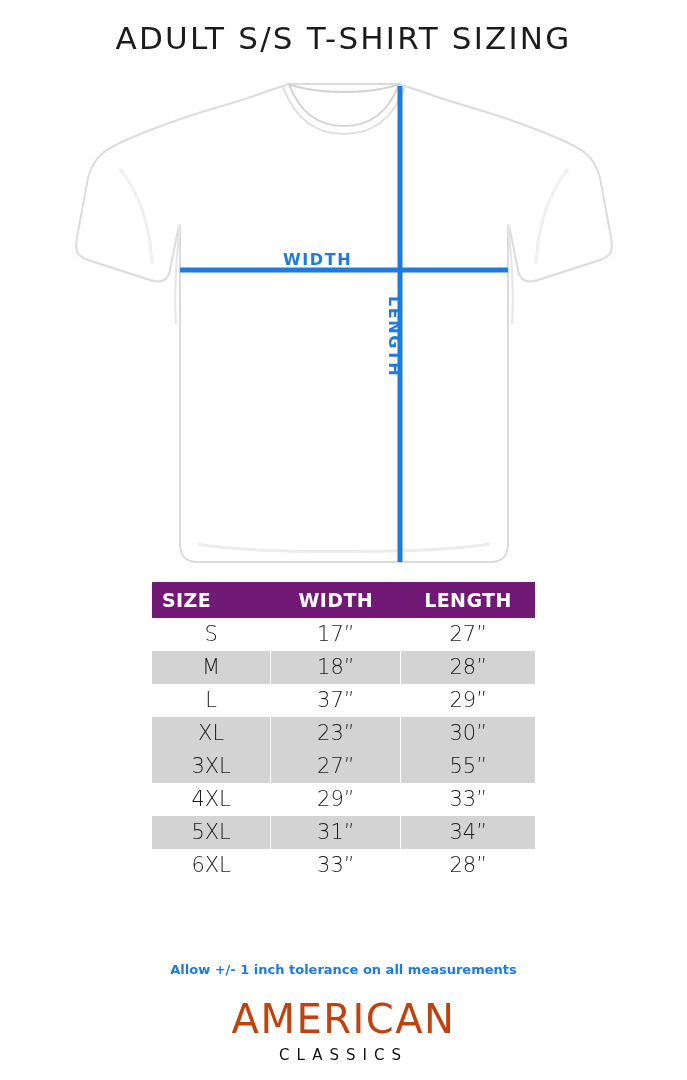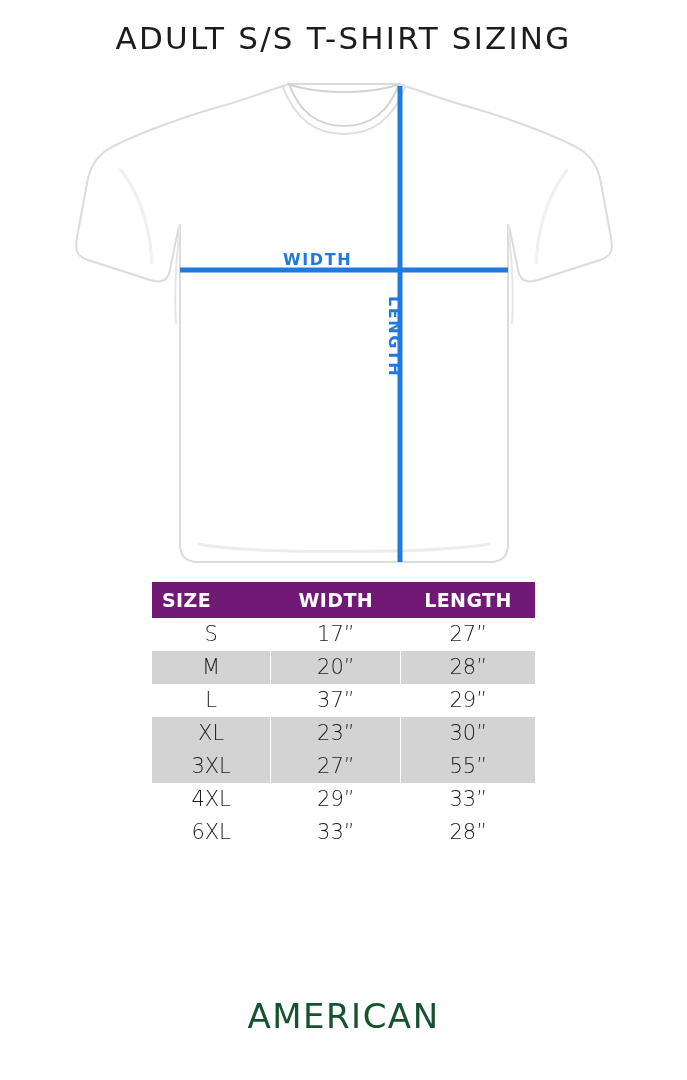--- a/index.html
+++ b/index.html
@@ -114,23 +114,23 @@
 
   
   .brand {
     position: absolute;
     top: 996px;
     left: 0;
     width: 687px;
     text-align: center;
   }
   .brand-main {
-    font-size: 34px;
+    font-size: 40px;
     letter-spacing: 1.5px;
-    color: #14532d;
+    color: #c2410c;
     font-weight: 400;
     font-family: "DejaVu Sans", sans-serif;
   }
   .brand-sub {
     margin-top: 4px;
     font-size: 15px;
     letter-spacing: 7px;
     color: #111111;
     font-family: "DejaVu Sans", sans-serif;
   }
@@ -202,21 +202,21 @@
         </tr>
       </thead>
       <tbody>
         <tr class="row-odd">
           <td>S</td>
           <td>17”</td>
           <td>27”</td>
         </tr>
         <tr class="row-even">
           <td>M</td>
-          <td>20”</td>
+          <td>18”</td>
           <td>28”</td>
         </tr>
         <tr class="row-odd">
           <td>L</td>
           <td>37”</td>
           <td>29”</td>
         </tr>
         <tr class="row-even">
           <td>XL</td>
           <td>23”</td>
@@ -225,27 +225,34 @@
         <tr class="row-even">
           <td>3XL</td>
           <td>27”</td>
           <td>55”</td>
         </tr>
         <tr class="row-odd">
           <td>4XL</td>
           <td>29”</td>
           <td>33”</td>
         </tr>
+        <tr class="row-even">
+          <td>5XL</td>
+          <td>31”</td>
+          <td>34”</td>
+        </tr>
         <tr class="row-odd">
           <td>6XL</td>
           <td>33”</td>
           <td>28”</td>
         </tr>
       </tbody>
     </table>
   </div>
 
+  <div class="note">Allow +/- 1 inch tolerance on all measurements</div>
 
   <div class="brand">
     <div class="brand-main">AMERICAN</div>
+    <div class="brand-sub">CLASSICS</div>
   </div>
 
 </div>
 
 </body></html>

